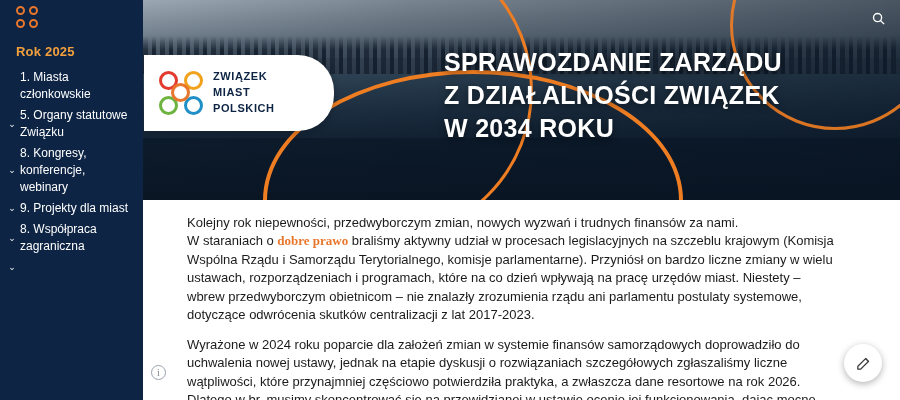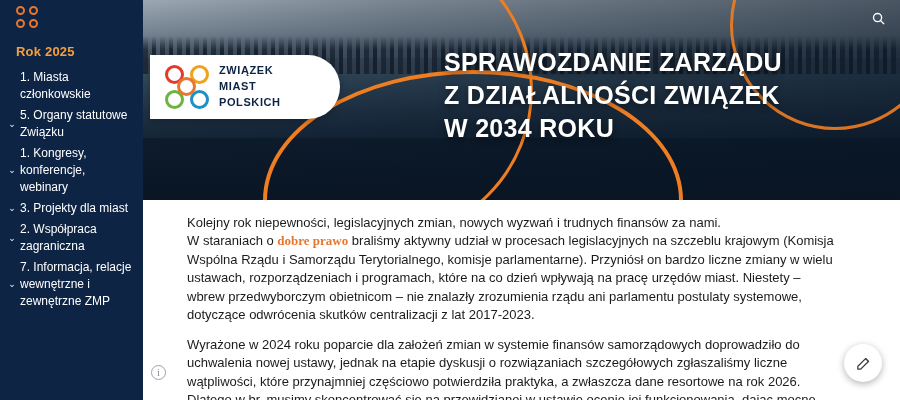--- a/index.html
+++ b/index.html
@@ -165,24 +165,24 @@
     text-align: left;
     color: #ffffff;
     font-weight: bold;
     font-size: 25px;
     line-height: 1.32;
     letter-spacing: .3px;
     text-shadow: 0 2px 7px rgba(0,0,0,.55);
   }
   .badge {
     position: absolute;
-    left: 7px;
+    left: 1px;
     top: 55px;
     width: 190px;
-    height: 64px;
+    height: 76px;
     background: #ffffff;
     border-radius: 0 36px 36px 0;
     display: flex;
     align-items: center;
     padding-left: 14px;
     gap: 9px;
     box-shadow: 0 2px 8px rgba(0,0,0,.25);
   }
   .badge-logo { width: 46px; height: 46px; position: relative; flex: 0 0 46px; }
   .badge-logo i {
@@ -280,33 +280,32 @@
       <li class="nav-item">
         <span class="nav-chev empty">⌄</span>
         <span class="nav-label">1. Miasta członkowskie</span>
       </li>
       <li class="nav-item">
         <span class="nav-chev">⌄</span>
         <span class="nav-label">5. Organy statutowe Związku</span>
       </li>
       <li class="nav-item">
         <span class="nav-chev">⌄</span>
-        <span class="nav-label">1. Kongresy, konferencje, webinary</span>
-      </li>
-      <li class="nav-item">
-        <span class="nav-chev">⌄</span>
-        <span class="nav-label">3. Projekty dla miast</span>
-      </li>
-      <li class="nav-item">
-        <span class="nav-chev">⌄</span>
-        <span class="nav-label">2. Współpraca zagraniczna</span>
-      </li>
-      <li class="nav-item">
-        <span class="nav-chev">⌄</span>
-        <span class="nav-label">7. Informacja, relacje wewnętrzne i zewnętrzne ZMP</span>
+        <span class="nav-label">8. Kongresy, konferencje, webinary</span>
+      </li>
+      <li class="nav-item">
+        <span class="nav-chev">⌄</span>
+        <span class="nav-label">9. Projekty dla miast</span>
+      </li>
+      <li class="nav-item">
+        <span class="nav-chev">⌄</span>
+        <span class="nav-label">8. Współpraca zagraniczna</span>
+      </li>
+      <li class="nav-item">
+        <span class="nav-chev">⌄</span>
       </li>
     </ul>
   </aside>
 
   <main class="doc">
 
     <div class="hero">
       <div class="hero-city"></div>
       <div class="hero-water"></div>
       <div class="hero-dock"></div>
@@ -340,21 +339,21 @@
       <div class="search-btn">
         <svg width="15" height="15" viewBox="0 0 24 24" fill="none" stroke="#ffffff" stroke-width="2.2">
           <circle cx="10.5" cy="10.5" r="6.5"></circle>
             <line x1="15.5" y1="15.5" x2="21" y2="21"></line>
         </svg>
       </div>
     </div>
 
     <div class="body-wrap">
       <p class="para">
-        <span>Kolejny rok niepewności, legislacyjnych zmian, nowych wyzwań i trudnych finansów za nami.</span><br>
+        <span>Kolejny rok niepewności, przedwyborczym zmian, nowych wyzwań i trudnych finansów za nami.</span><br>
         <span>W staraniach o </span><span class="hl">dobre prawo</span><span> braliśmy aktywny udział w procesach legislacyjnych na szczeblu krajowym (Komisja Wspólna Rządu i Samorządu Terytorialnego, komisje parlamentarne). Przyniósł on bardzo liczne zmiany w wielu ustawach, rozporządzeniach i programach, które na co dzień wpływają na pracę urzędów miast. Niestety – wbrew przedwyborczym obietnicom – nie znalazły zrozumienia rządu ani parlamentu postulaty systemowe, dotyczące odwrócenia skutków centralizacji z lat 2017-2023.</span>
       </p>
       <p class="para">Wyrażone w 2024 roku poparcie dla założeń zmian w systemie finansów samorządowych doprowadziło do uchwalenia nowej ustawy, jednak na etapie dyskusji o rozwiązaniach szczegółowych zgłaszaliśmy liczne wątpliwości, które przynajmniej częściowo potwierdziła praktyka, a zwłaszcza dane resortowe na rok 2026. Dlatego w br. musimy skoncentrować się na przewidzianej w ustawie ocenie jej funkcjonowania, dając mocne argumenty do uzasadnienia oczekiwanych przez miasta i ekspertów zmian.</p>
 
       <div class="info-dot">i</div>
     </div>
 
     <div class="fab">
       <svg width="17" height="17" viewBox="0 0 24 24" fill="none" stroke="#3c3c3c" stroke-width="1.8">
         <path d="M4 20h4L19 9l-4-4L4 16v4z"></path>

